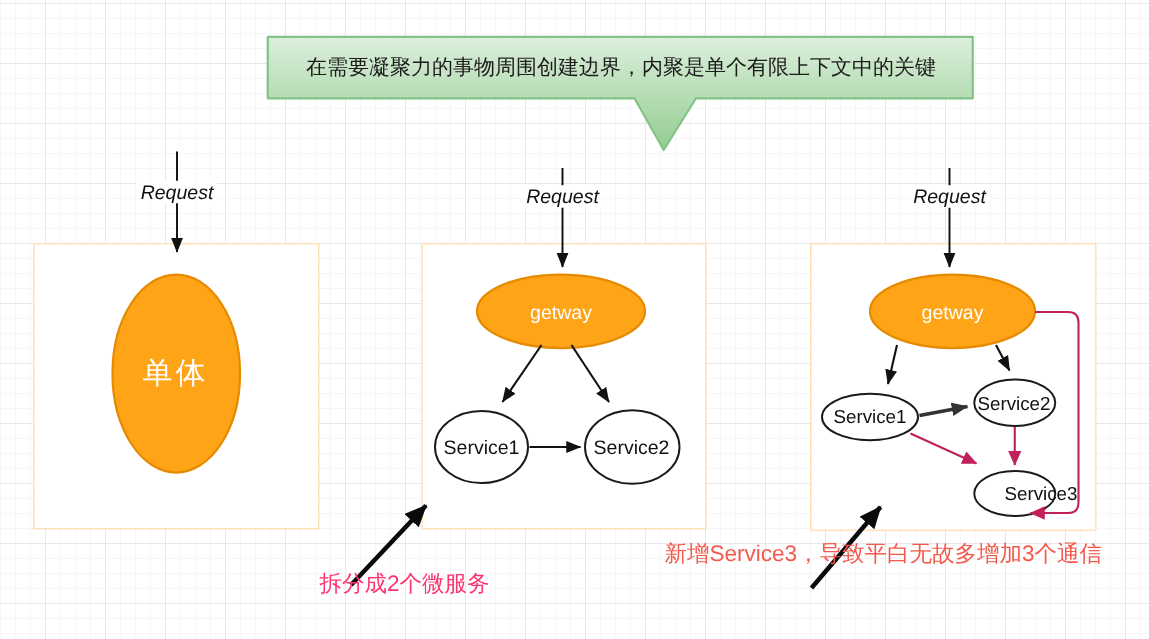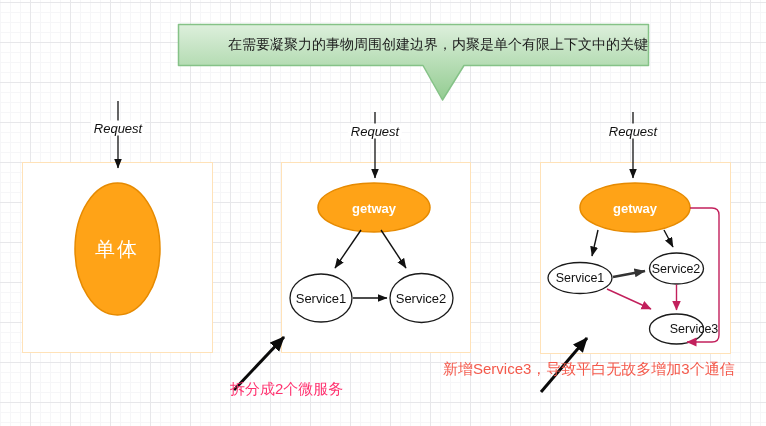--- a/index.html
+++ b/index.html
@@ -12,30 +12,30 @@
       linear-gradient(#e7e7ea 1px,transparent 1px),
       linear-gradient(90deg,#f6f6f8 1px,transparent 1px),
       linear-gradient(#f6f6f8 1px,transparent 1px);
     background-size:40px 40px,40px 40px,10px 10px,10px 10px;
     background-position:30px 0,0 2px,0 0,0 2px;
   }
   svg.layer{position:absolute;left:0;top:0;}
   .lbl{position:absolute;transform:translate(-50%,-50%);white-space:nowrap;}
   .request-label{background:#fff;padding:0 3px;font-size:13px;color:#111;font-style:italic;}
   .monolith-label{color:#fff;font-size:20px;letter-spacing:2px;}
-  .gateway-label{color:#fff;font-size:13px;font-weight:bold;}
+  .gateway-label{color:#fff;font-size:13px;font-weight:normal;}
   .service-label{color:#111;font-size:13px;}
   .service-label.small{font-size:12.5px;}
   .callout-text{
     position:absolute;left:179px;top:24px;width:470px;height:42px;
     display:flex;align-items:center;justify-content:center;
-    font-size:14px;color:#1c1c1c;padding-left:24px;
+    font-size:14px;color:#1c1c1c;
   }
   .annotation{position:absolute;font-size:15px;white-space:nowrap;}
-  .annotation.split{left:230px;top:380px;color:#ff3370;}
+  .annotation.split{left:213px;top:380px;color:#ff3370;}
   .annotation.add3{left:443px;top:360px;color:#f4594b;}
 </style>
 </head>
 <body>
 
 <div class="canvas">
 
   <svg class="layer" width="766" height="426" viewBox="0 0 766 426">
     <defs>
       <linearGradient id="gGreen" x1="0" y1="0" x2="0" y2="1">

